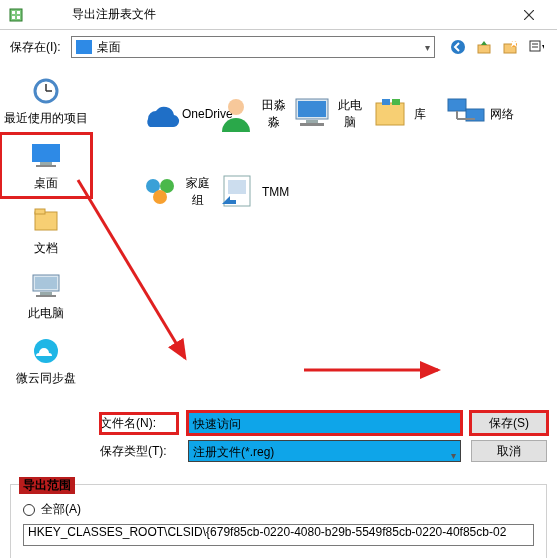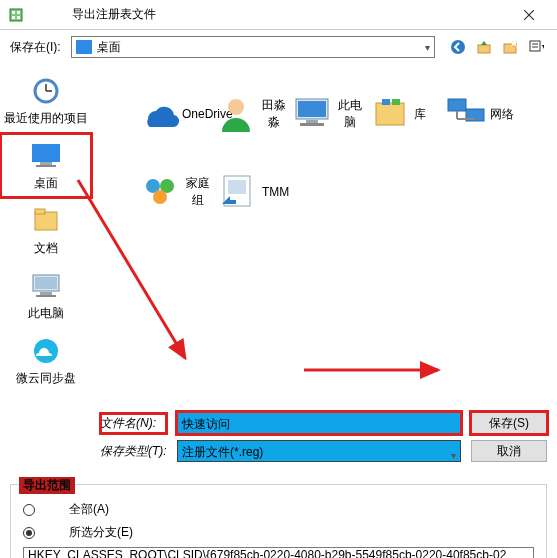--- a/index.html
+++ b/index.html
@@ -25,32 +25,32 @@
 .side-item .si-icon { width: 40px; height: 34px; display: flex; align-items: center; justify-content: center; margin-bottom: 2px; }
 .side-item.selected { outline: 3px solid #e02020; outline-offset: -2px; }
 
 .file-grid { flex: 1; padding: 8px 4px; display: flex; flex-wrap: wrap; align-content: flex-start; gap: 0; position: relative; }
 .file-item { width: 76px; height: 78px; display: flex; flex-direction: row; align-items: center; justify-content: flex-start; padding-top: 4px; cursor: pointer; }
 .file-item .fi-icon { width: 48px; height: 44px; display: flex; align-items: center; justify-content: center; }
 .file-item .fi-label { margin-top: 2px; text-align: center; }
 
 .form-rows { padding: 2px 10px 10px 100px; }
 .form-row { display: flex; align-items: center; margin-bottom: 6px; gap: 10px; }
-.form-row .flbl { width: 67px; font-style: italic; }
+.form-row .flbl { width: 78px; }
 .form-row .field { flex: 1; height: 22px; border: 1px solid #404040; background: #0ea5e9; padding: 0 4px; display: flex; align-items: flex-end; }
 .form-row .field.combo::after { content: "▾"; margin-left: auto; color: #555; font-size: 10px; }
 .form-row .btn { width: 76px; height: 22px; border: 1px solid #adadad; background: #e1e1e1; display: flex; align-items: center; justify-content: center; cursor: pointer; }
 
 .filename-field-hl { outline: 3px solid #e02020; outline-offset: -1px; }
 .save-btn-hl { outline: 3px solid #e02020; outline-offset: -1px; }
 .filename-lbl-hl { outline: 3px solid #e02020; outline-offset: -2px; padding: 2px 0; }
 
 .export-group { margin: 6px 10px 10px 10px; border: 1px solid #d0d0d0; padding: 10px 12px 12px 12px; position: relative; }
 .export-group .grp-title { position: absolute; top: -8px; left: 8px; background: #b91c1c; padding: 0 4px; font-weight: bold; }
-.radio-row { display: flex; align-items: center; margin: 6px 0; cursor: pointer; gap: 28px; }
+.radio-row { display: flex; align-items: center; margin: 6px 0; cursor: pointer; }
 .radio-row .radio { width: 12px; height: 12px; border: 1px solid #333; border-radius: 50%; margin-right: 6px; display: inline-flex; align-items: center; justify-content: center; }
 .radio-row .radio.checked::after { content: ""; width: 6px; height: 6px; background: #333; border-radius: 50%; }
 .path-field { width: 100%; height: 22px; border: 1px solid #7a7a7a; background: #fff; padding: 0 4px; margin-top: 4px; font-size: 11px; overflow: hidden; white-space: nowrap; }
 
 
 .annotation-svg { position: absolute; left: 0; top: 0; pointer-events: none; }
 
 
 svg { display: block; }
 </style>
@@ -261,24 +261,20 @@
     </div>
   </div>
 </div>
 
 <div class="export-group">
   <span class="grp-title">导出范围</span>
   <div class="radio-row">
     <span class="radio"></span>
     <span>全部(A)</span>
   </div>
-  <div class="radio-row">
-    <span class="radio checked"></span>
-    <span>所选分支(E)</span>
-  </div>
   <div class="path-field">
     <span>HKEY_CLASSES_ROOT\CLSID\{679f85cb-0220-4080-b29b-5549f85cb-0220-40f85cb-02</span>
   </div>
 </div>
 
 <svg class="annotation-svg" width="557" height="558">
   <defs>
     <marker id="arrowhead" markerWidth="8" markerHeight="8" refX="6" refY="3" orient="auto">
       <path d="M0,0 L7,3 L0,6 Z" fill="#e02020"></path>
     </marker>

